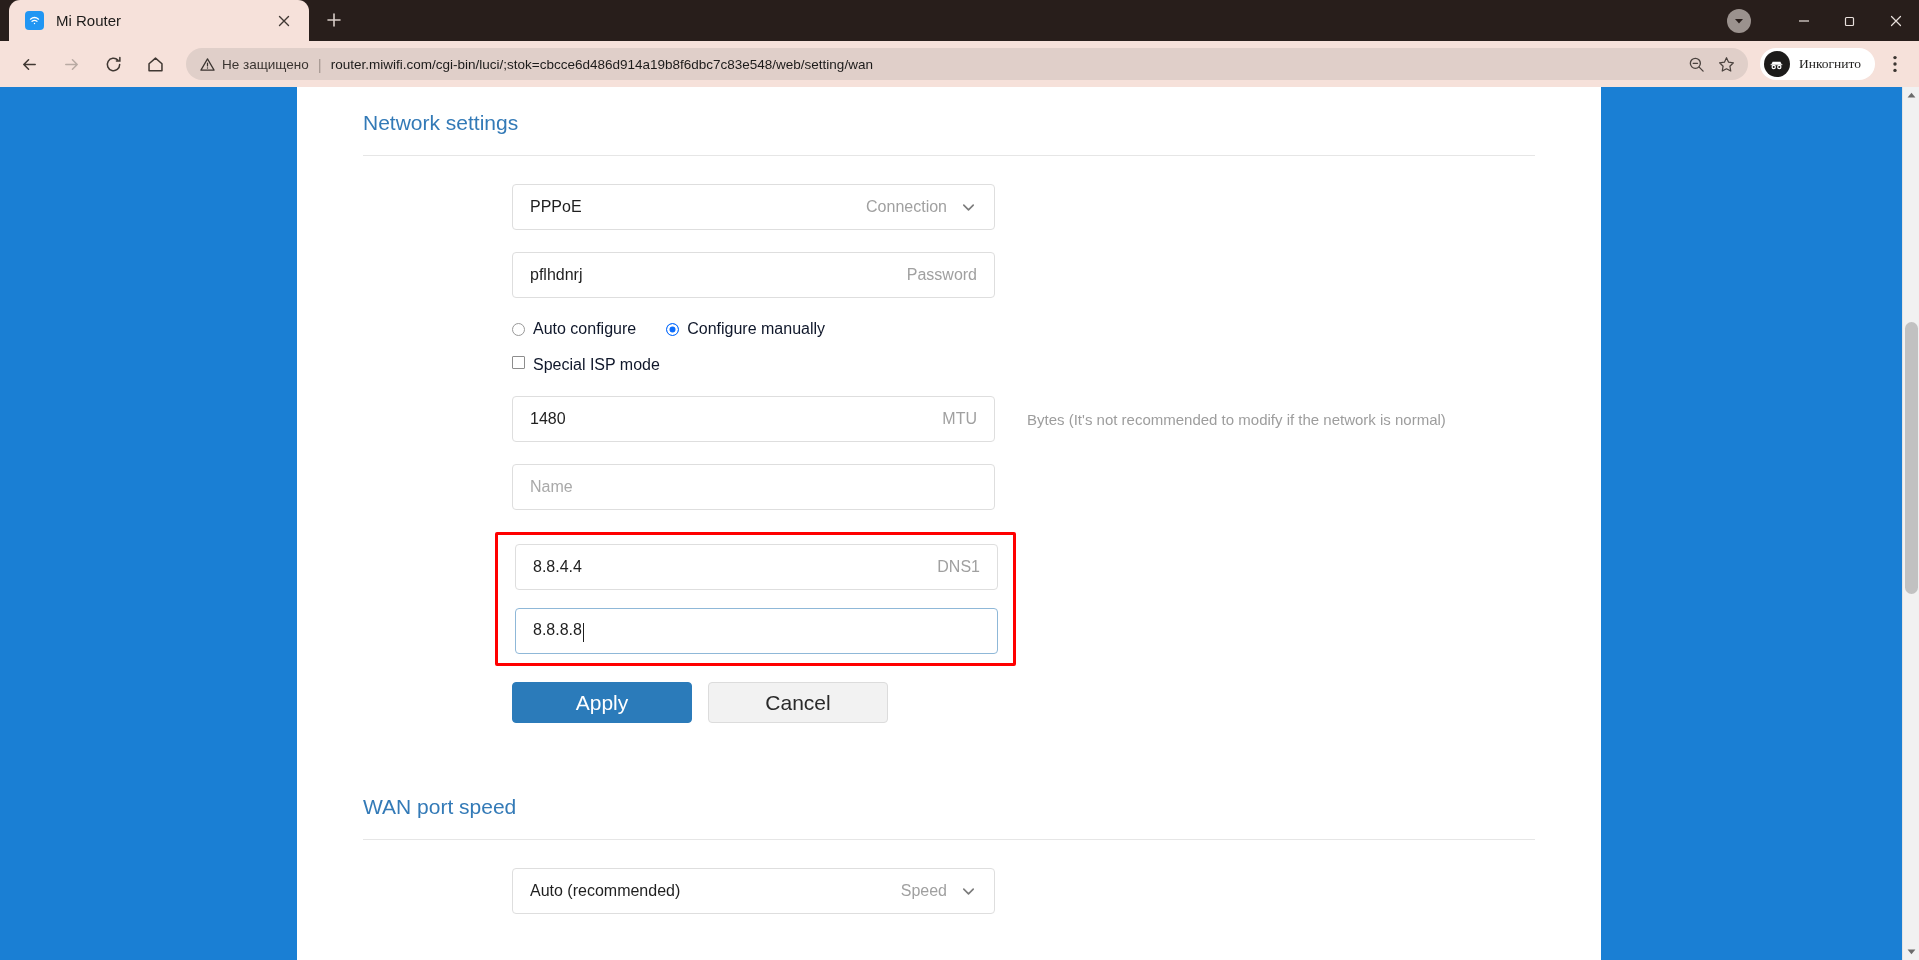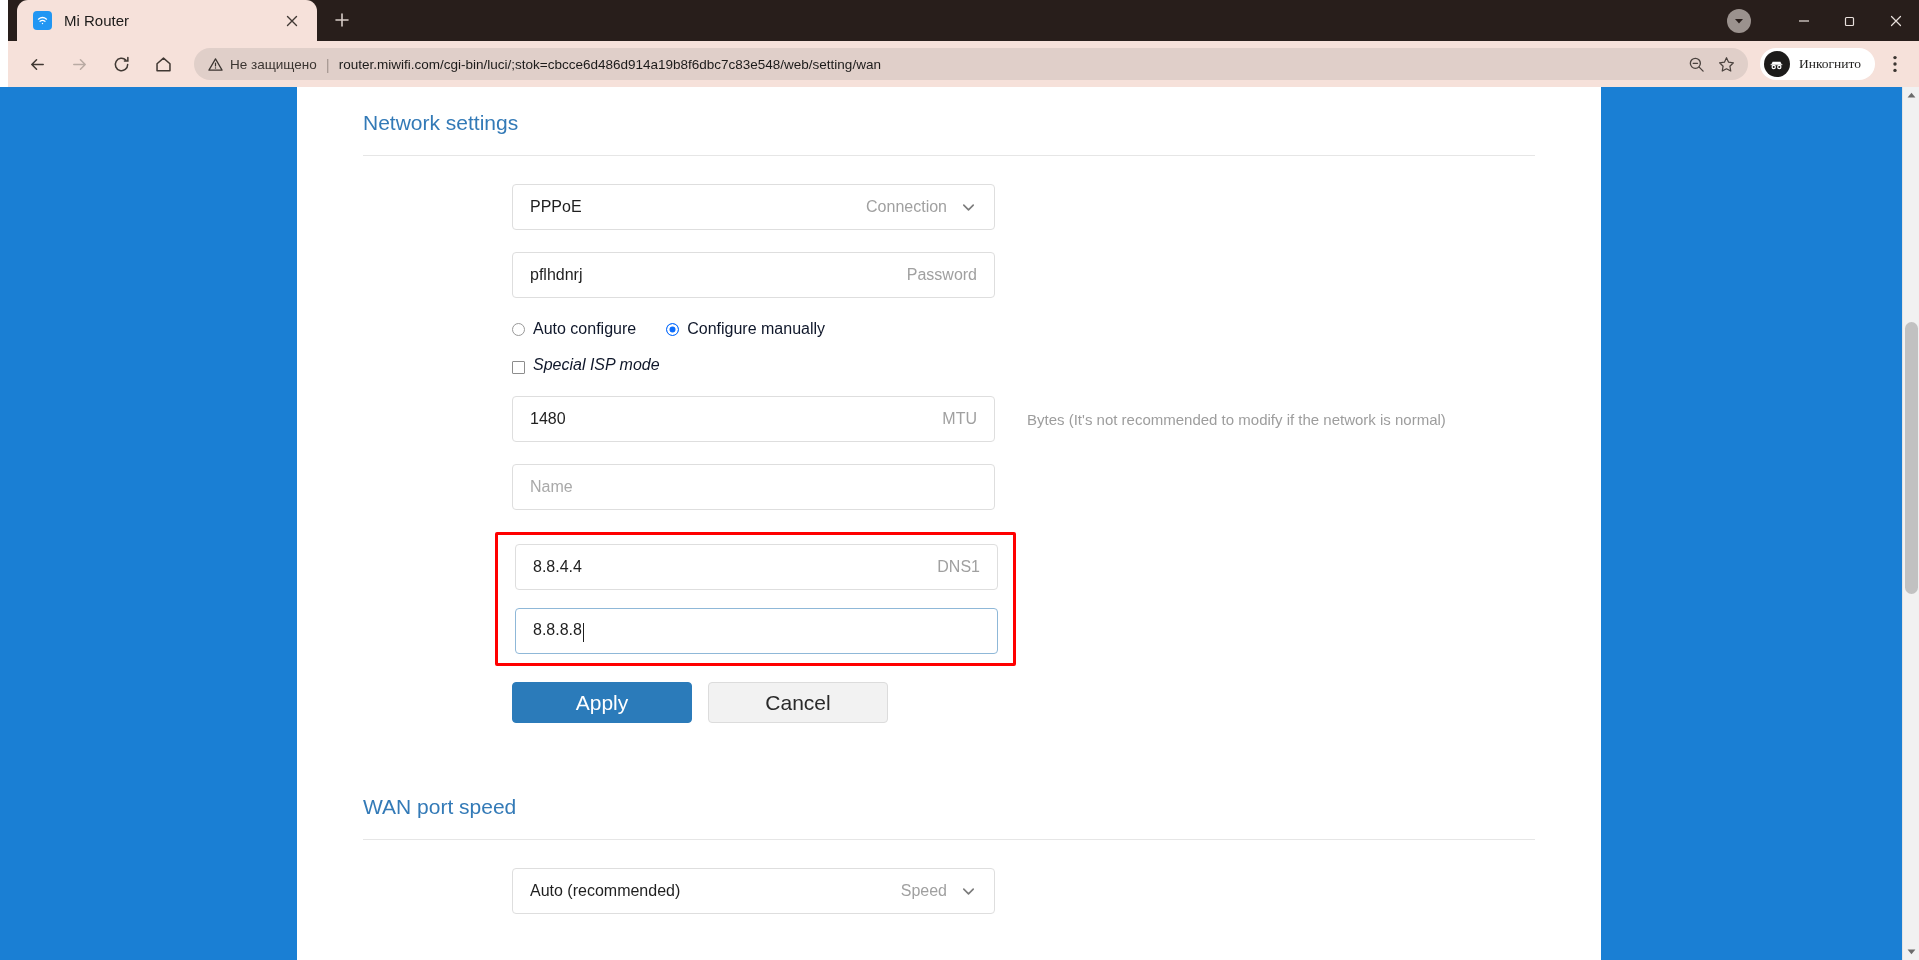--- a/index.html
+++ b/index.html
@@ -4,21 +4,21 @@
 <style>
   * { box-sizing: border-box; margin: 0; padding: 0; }
   html, body {
     width: 1919px; height: 960px;
     font-family: "Liberation Sans", sans-serif;
     overflow: hidden;
     background: #ffffff;
   }
 
   
-  .browser { width: 1919px; height: 960px; position: relative; padding-left: 8px; }
+  .browser { width: 1919px; height: 960px; position: relative; }
 
   
   .tabstrip {
     height: 41px; background: #281e1b;
     display: flex; align-items: flex-end; position: relative;
   }
   .tab {
     margin-left: 9px;
     width: 300px; height: 41px;
     background: #f6e1da;
@@ -159,21 +159,21 @@
   .radio-dot {
     width: 13px; height: 13px; border-radius: 50%;
     border: 1px solid #999; background: #fff; flex: none; margin-right: 8px;
   }
   .radio-dot.checked {
     border: 1px solid #0d6efd; background: #0d6efd;
     box-shadow: inset 0 0 0 2.5px #fff;
   }
   .radio-label { font-size: 16px; color: #0f172a; }
 
-  .check-row { display: flex; align-items: flex-end; margin-bottom: 22px; font-style: italic; }
+  .check-row { display: flex; align-items: flex-start; margin-bottom: 22px; }
   .check-box {
     width: 13px; height: 13px; border: 1px solid #8d8d8d;
     background: #fff; flex: none; margin-right: 8px; border-radius: 1px;
   }
 
   .dns-group {
     border: 3px solid #ff0000; border-radius: 2px;
     padding: 9px 0 0 0; width: 521px;
     margin-left: -17px; padding-left: 17px; margin-bottom: 16px;
   }

